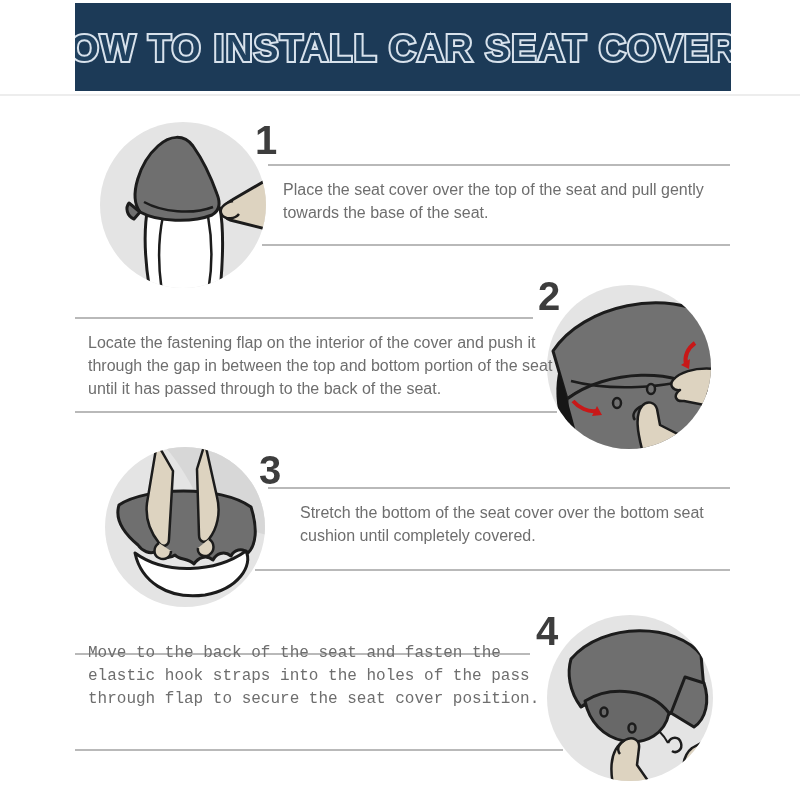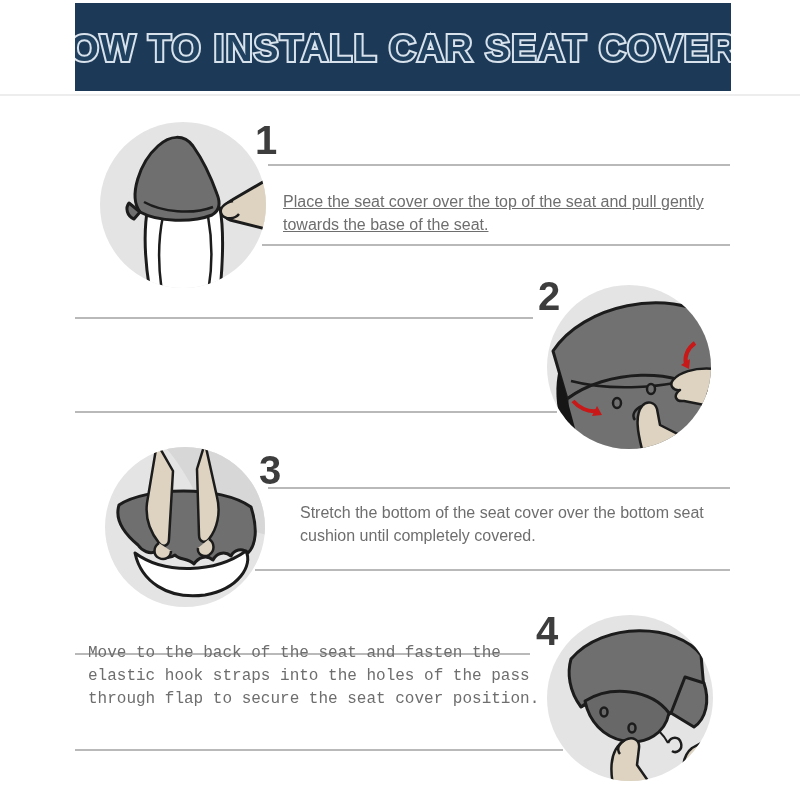--- a/index.html
+++ b/index.html
@@ -50,21 +50,21 @@
         <path d="M40,90 C28,74 40,40 58,24 C70,13 84,12 93,24 C103,38 112,58 117,72 C121,82 119,89 112,93 C92,101 58,100 40,90 Z" fill="#6f6f6f"></path>
         <path d="M44,80 C62,90 92,93 113,85" fill="none" stroke-width="2.5"></path>
         <path d="M40,90 L29,81 C25,86 27,94 34,97 Z" fill="#6f6f6f"></path>
         <path d="M170,56 L132,78 C121,84 121,94 130,98 L170,108 Z" fill="#ddd3c0"></path>
         <path d="M133,79 C124,81 118,87 122,93 C126,98 135,97 139,92" fill="#ddd3c0" stroke-width="2.5"></path>
       </g>
     </svg>
   </div>
   <div class="step-number" style="left:255px;top:120px;">1</div>
   <div class="sep" style="left:268px;top:164px;width:462px;"></div>
-  <div class="step-text" style="left:283px;top:190px;width:438px;text-decoration:underline;">Place the seat cover over the top of the seat and pull gently towards the base of the seat.</div>
+  <div class="step-text" style="left:283px;top:178px;width:438px;">Place the seat cover over the top of the seat and pull gently towards the base of the seat.</div>
   <div class="sep" style="left:262px;top:244px;width:468px;"></div>
 
   <div class="illus" style="left:547px;top:285px;">
     <svg width="164" height="164" viewBox="0 0 164 164">
       <defs>
           <clipPath id="c2">
             <circle cx="82" cy="82" r="82"></circle>
           </clipPath>
         </defs>
       <circle cx="82" cy="82" r="82" fill="#e4e4e4"></circle>
@@ -80,20 +80,21 @@
         <path d="M95,121 C88,124 84,130 88,135" fill="none" stroke-width="2.5"></path>
       </g>
       <path d="M148,58 C141,63 137,71 139,79" stroke="#c81818" stroke-width="4" fill="none"></path>
       <path d="M134,80 L142,84 L143,74 Z" fill="#c81818"></path>
       <path d="M26,116 C32,123 41,127 49,126" stroke="#c81818" stroke-width="4" fill="none"></path>
       <path d="M50,121 L45,131 L55,130 Z" fill="#c81818"></path>
     </svg>
   </div>
   <div class="step-number" style="left:538px;top:276px;">2</div>
   <div class="sep" style="left:75px;top:317px;width:458px;"></div>
+  <div class="step-text" style="left:88px;top:331px;width:475px;">Locate the fastening flap on the interior of the cover and push it through the gap in between the top and bottom portion of the seat until it has passed through to the back of the seat.</div>
   <div class="sep" style="left:75px;top:411px;width:482px;"></div>
 
   <div class="illus" style="left:105px;top:447px;">
     <svg width="160" height="160" viewBox="0 0 160 160">
       <defs>
           <clipPath id="c3">
             <circle cx="80" cy="80" r="80"></circle>
           </clipPath>
         </defs>
       <circle cx="80" cy="80" r="80" fill="#e4e4e4"></circle>

